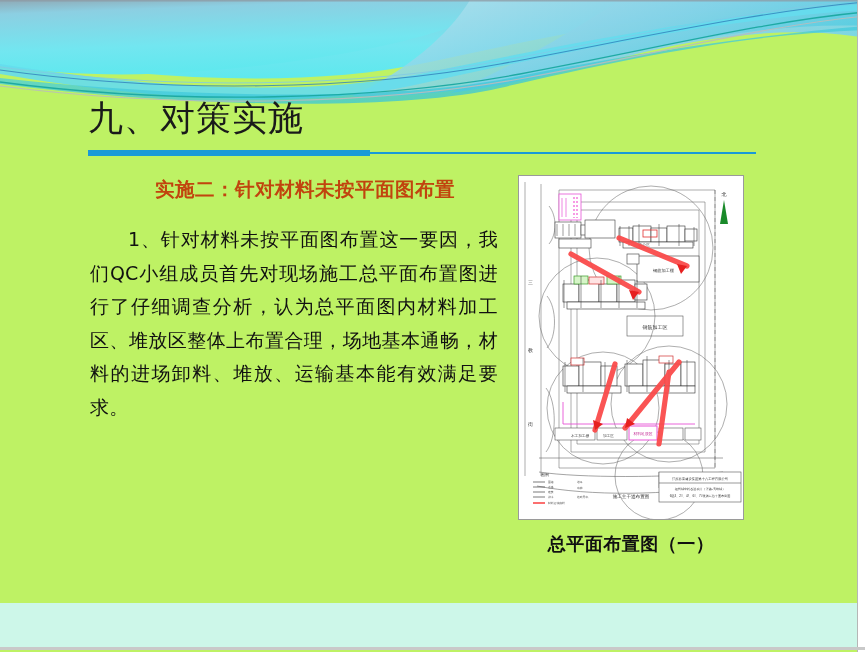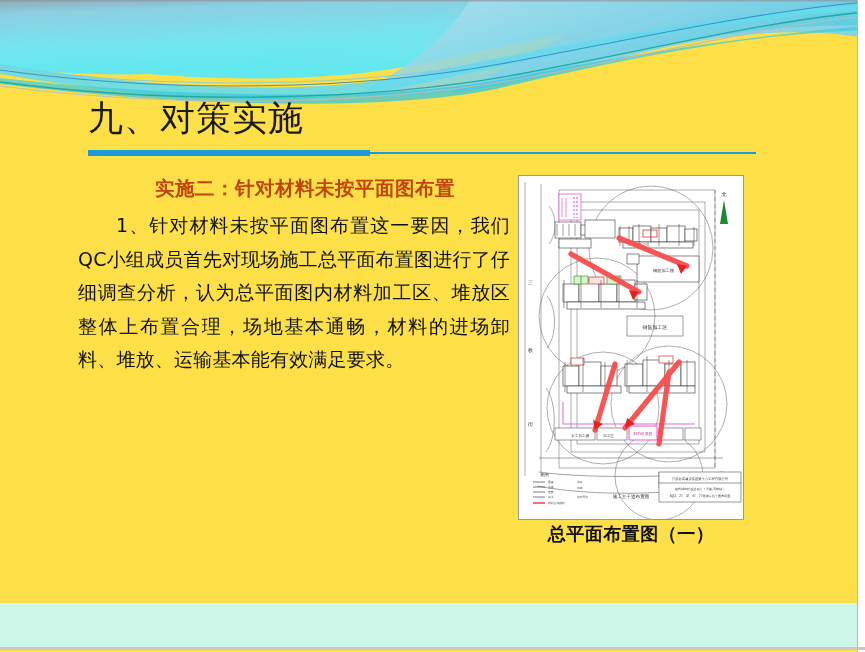--- a/index.html
+++ b/index.html
@@ -1,21 +1,21 @@
 <!DOCTYPE html>
 <html><head>
 <meta charset="utf-8">
 <style>
   html,body{margin:0;padding:0;background:#ffffff;}
   body{font-family:"Liberation Sans","DejaVu Sans",sans-serif;}
 
   #slide{
     position:relative;
     width:865px;height:652px;
-    background:#fde047;
+    background:#bef264;
     overflow:hidden;
   }
 
   
   #header-wave{
     position:absolute;left:0;top:0;width:865px;height:105px;
     overflow:hidden;pointer-events:none;
   }
   #header-wave svg{display:block;}
 
@@ -52,50 +52,50 @@
   #body-col{
     position:absolute;left:78px;top:176px;width:432px;
   }
   #sub-heading{
     color:#c1440e;
     font-size:19.5px;
     font-weight:bold;
     line-height:28px;
     text-align:center;
     letter-spacing:0.5px;
-    font-family:Liberation Mono, monospace;
-    margin:0 0 5px 0;
+    font-family:Liberation Serif, serif;
+    margin:0 0 19px 0;
     padding-left:22px;
   }
   .para{
     font-size:19px;
     line-height:33.5px;
     color:#111111;
     text-align:justify;
     text-justify:inter-ideograph;
     text-indent:2em;
-    margin:0;
+    margin:12px;
     font-family:"DejaVu Sans","Liberation Sans",sans-serif;
     letter-spacing:0.2px;
   }
 
   
   #figure-wrap{
     position:absolute;left:518px;top:175px;width:226px;
   }
   #figure-frame{
     width:224px;height:343px;
     border:1px solid #9a9a9a;
     background:#ffffff;
     overflow:hidden;
     position:relative;
   }
   #figure-frame svg{display:block;}
   #figure-caption{
-    margin-top:2px;
+    margin-top:12px;
     text-align:center;
     font-size:18px;
     color:#111111;
     font-weight:bold;
     font-family:"DejaVu Sans","Liberation Sans",sans-serif;
     letter-spacing:0.5px;
   }
 
   
   #footer-band{

